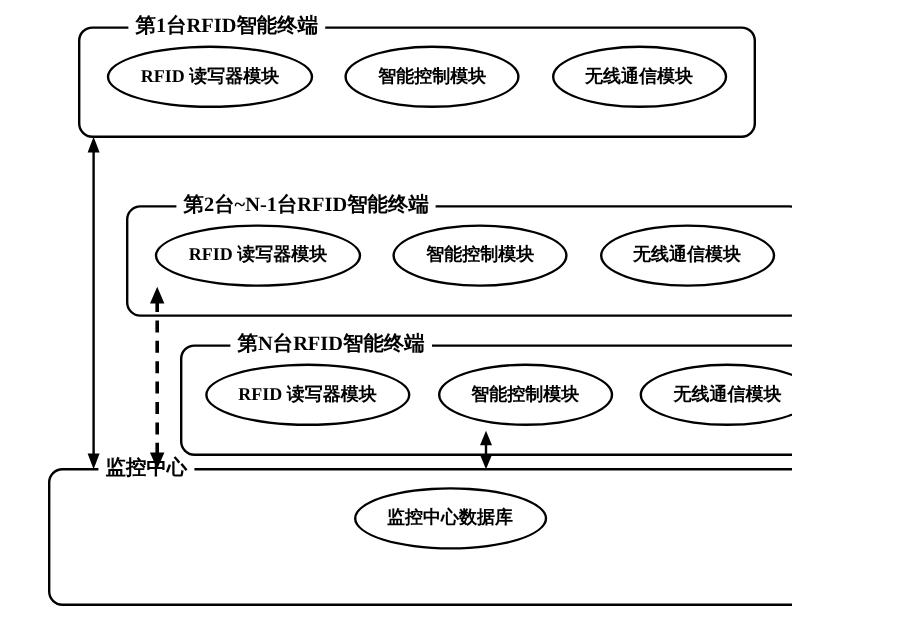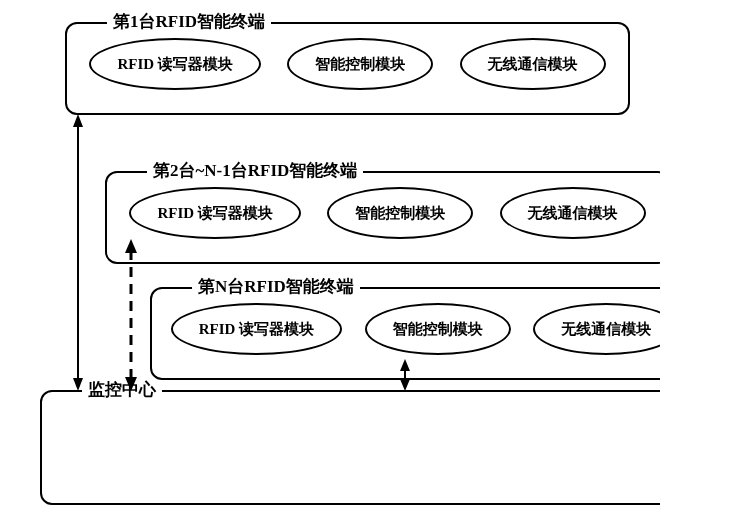--- a/index.html
+++ b/index.html
@@ -119,16 +119,17 @@
     <div class="modules">
       <div class="module-ellipse">RFID 读写器模块</div>
       <div class="module-ellipse">智能控制模块</div>
       <div class="module-ellipse">无线通信模块</div>
     </div>
   </div>
 
   <div class="group-box box4">
     <span class="box-label">监控中心</span>
     <div class="modules">
+      <div class="module-ellipse">监控中心数据库</div>
     </div>
   </div>
 
 </div>
 
 </body></html>

